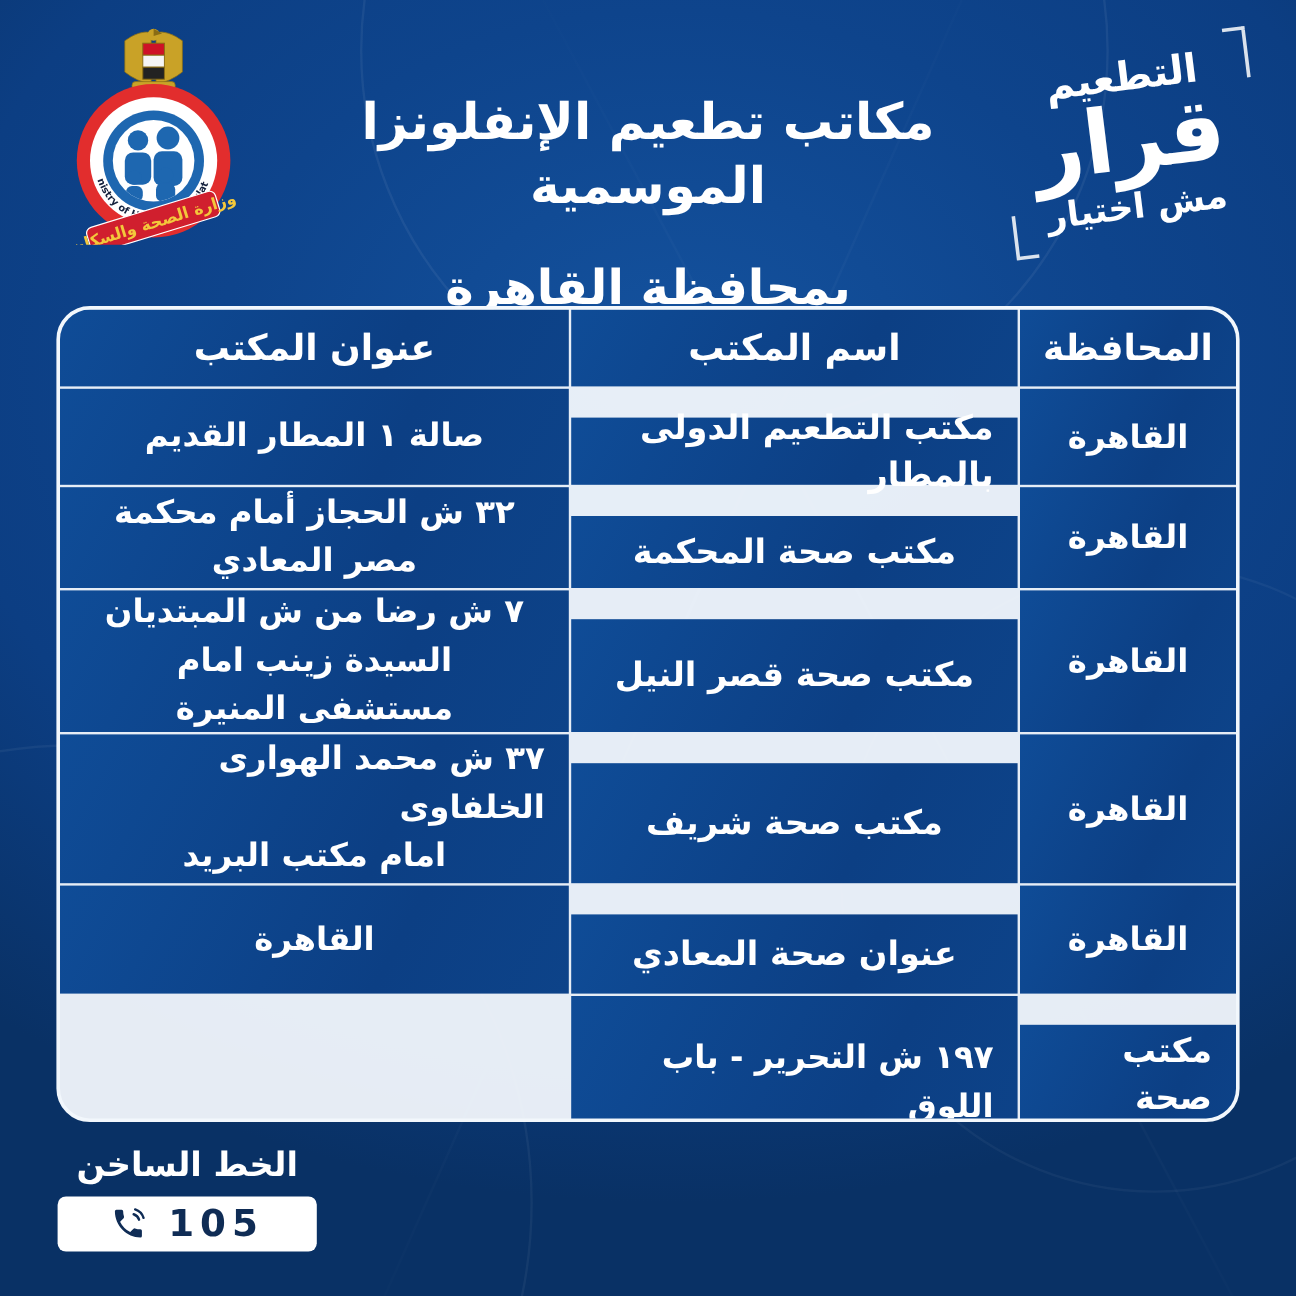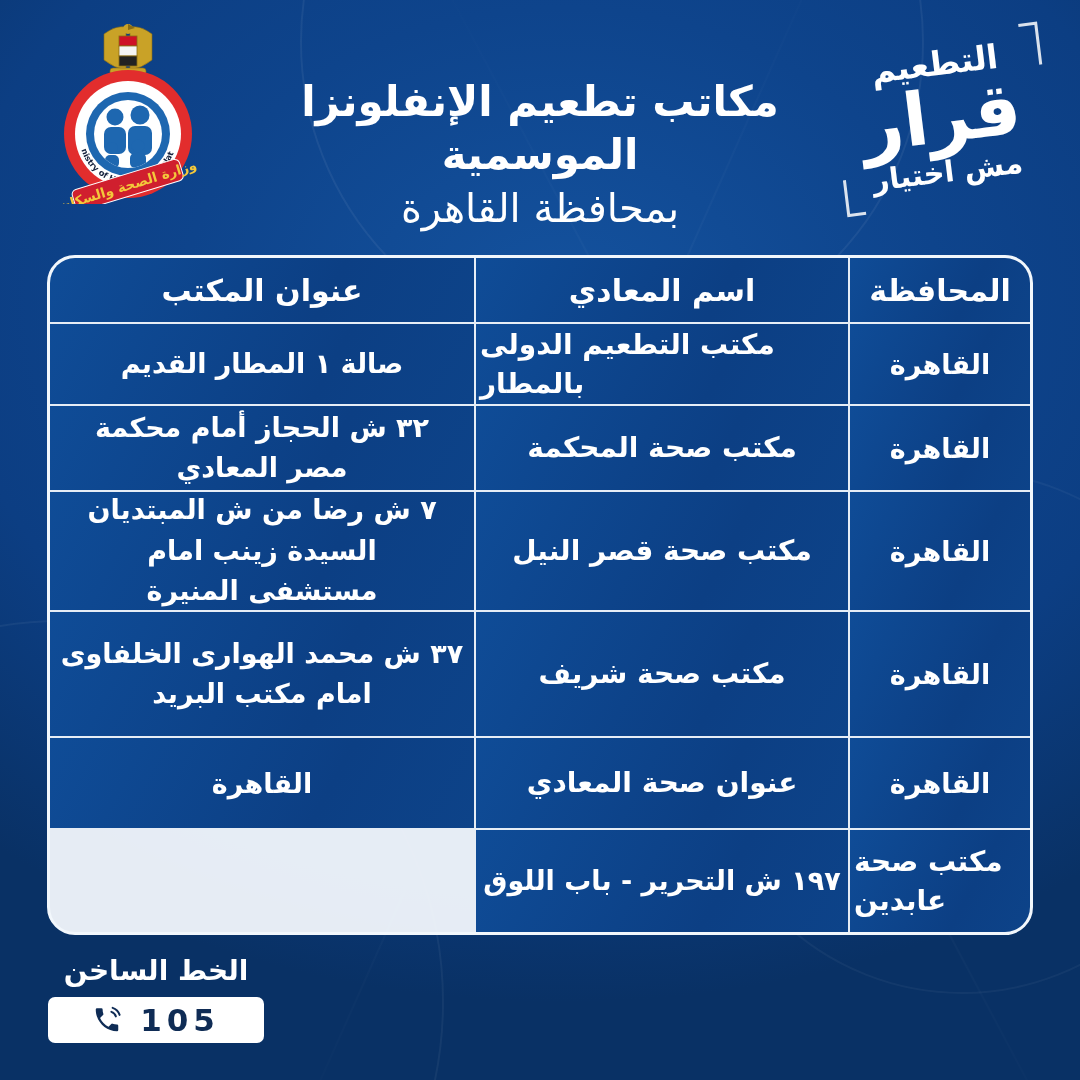--- a/index.html
+++ b/index.html
@@ -22,21 +22,21 @@
   .streak{position:absolute;width:2px;height:1400px;background:linear-gradient(180deg,rgba(255,255,255,0),rgba(255,255,255,0.05),rgba(255,255,255,0));pointer-events:none;}
   .streak.s1{left:560px;top:-160px;transform:rotate(24deg);}
   .streak.s2{left:760px;top:-120px;transform:rotate(-28deg);}
 
   
   .logo{position:absolute;left:42px;top:18px;width:172px;height:186px;}
 
   
   .title{position:absolute;left:222px;top:76px;width:636px;text-align:center;color:#ffffff;direction:rtl;}
   .title .l1{font-size:42px;font-weight:bold;line-height:1.25;text-align:center;}
-  .title .l2{font-size:40px;font-weight:normal;line-height:1.35;}
+  .title .l2{font-size:40px;font-weight:bold;line-height:1.35;margin-top:32px;}
 
   
   .slogan{position:absolute;left:850px;top:46px;width:182px;text-align:center;color:#ffffff;direction:rtl;transform:rotate(-7deg);}
   .slogan .s1{font-size:33px;font-weight:bold;line-height:1.1;}
   .slogan .s2{font-size:73px;font-weight:bold;line-height:1.0;margin-top:-2px;}
   .slogan .s3{font-size:29px;font-weight:bold;line-height:1.1;margin-top:4px;}
   .slogan .br-tr{position:absolute;top:-12px;right:-16px;width:16px;height:40px;border-top:3px solid rgba(255,255,255,.85);border-right:3px solid rgba(255,255,255,.85);}
   .slogan .br-bl{position:absolute;bottom:-16px;left:-14px;width:16px;height:34px;border-bottom:3px solid rgba(255,255,255,.85);border-left:3px solid rgba(255,255,255,.85);}
 
   
@@ -48,25 +48,25 @@
     grid-template-rows:64px 80px 84px 118px 124px 90px 1fr;
     gap:2px;
     background:rgba(242,247,252,0.95);
     border:3px solid #f2f7fc;
     border-radius:28px;
     overflow:hidden;
   }
   .cell{
     background:linear-gradient(118deg,#0f4c97 0%,#0c3f84 65%,#0d4389 100%);
     display:flex;flex-direction:column;align-items:center;justify-content:center;
-    color:#ffffff;font-weight:bold;text-align:left;padding:2px 4px;box-sizing:border-box;
+    color:#ffffff;font-weight:bold;text-align:right;padding:2px 20px;box-sizing:border-box;
   }
   .cell.head{font-size:30px;}
   .cell.gov{font-size:27px;}
-  .cell.name{font-size:28px;line-height:1.4;}
+  .cell.name{font-size:28px;line-height:1.4;margin-top:24px;}
   .cell.addr{font-size:27px;line-height:1.5;}
 
   
   .hotline{position:absolute;left:48px;top:954px;width:216px;text-align:center;}
   .hl-label{font-size:28px;font-weight:bold;color:#ffffff;margin-bottom:10px;direction:rtl;}
   .hl-box{height:46px;background:#ffffff;border-radius:7px;display:flex;align-items:center;justify-content:center;gap:18px;}
   .hl-num{font-size:31px;font-weight:bold;color:#0f2c55;letter-spacing:5px;}
 
   
   .hashtag{position:absolute;right:40px;top:982px;font-size:37px;font-weight:bold;color:#ffffff;direction:rtl;}
@@ -133,21 +133,21 @@
     <div class="br-tr"></div>
     <div class="br-bl"></div>
     <div class="s1">التطعيم</div>
     <div class="s2">قرار</div>
     <div class="s3">مش اختيار</div>
   </div>
 
   <div class="vax-table">
 
     <div class="cell head">المحافظة</div>
-    <div class="cell head">اسم المعادي</div>
+    <div class="cell head">اسم المكتب</div>
     <div class="cell head">عنوان المكتب</div>
 
     <div class="cell gov">القاهرة</div>
     <div class="cell name">مكتب التطعيم الدولى بالمطار</div>
     <div class="cell addr">
       <div>صالة ١ المطار القديم</div>
     </div>
 
     <div class="cell gov">القاهرة</div>
     <div class="cell name">مكتب صحة المحكمة</div>

